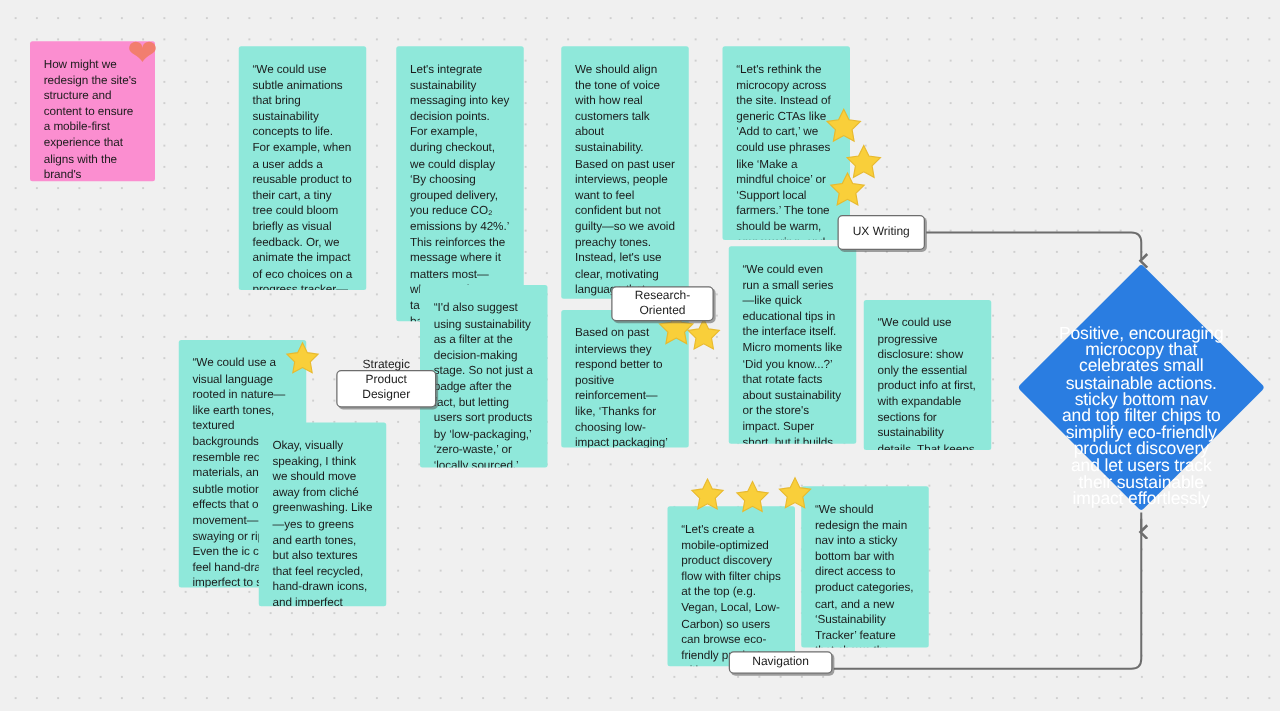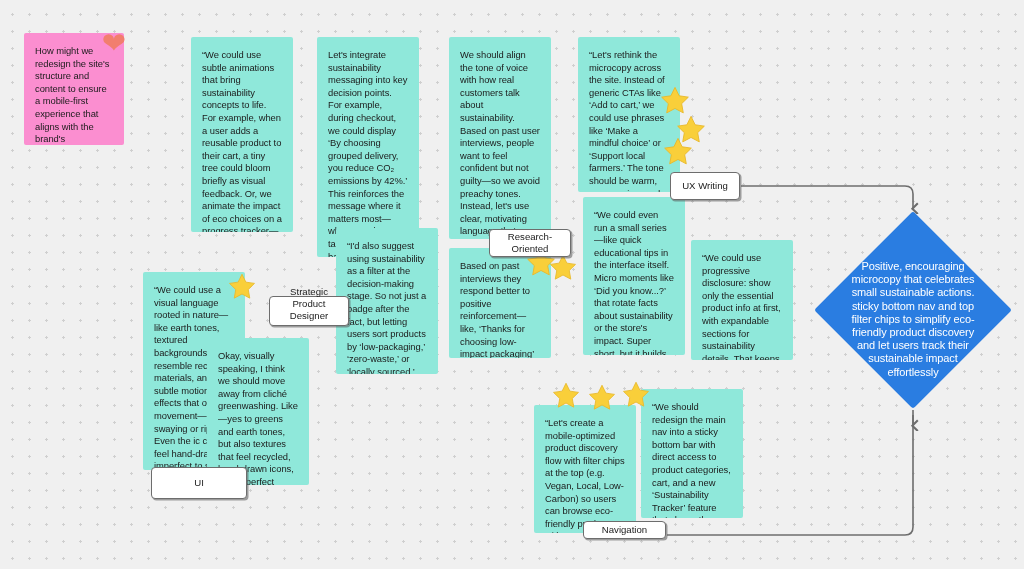--- a/index.html
+++ b/index.html
@@ -59,21 +59,21 @@
 
   .diamond {
     position: absolute;
     background: #2a7de1;
     transform: rotate(45deg);
     border-radius: 3px;
   }
   .diamond-text {
     position: absolute;
     color: #ffffff;
-    font-size: 11px;
+    font-size: 14px;
     line-height: 13.2px;
     text-align: center;
     letter-spacing: -0.1px;
   }
 
   .star {
     position: absolute;
     color: #f9cf3a;
     font-size: 30px;
     line-height: 30px;
@@ -226,21 +226,18 @@
   </div>
 
   <div class="label" style="left:489px; top:201px; width:82px; height:28px;margin-top:28px;">
     <span>Research-Oriented</span>
   </div>
 
   <div class="label" style="left:670px; top:172px; width:70px; height:28px;">
     <span>UX Writing</span>
   </div>
 
-  <div class="label" style="left:151px; top:467px; width:96px; height:32px;">
-    <span>UI</span>
-  </div>
 
   <div class="label" style="left:583px; top:521px; width:83px; height:18px;">
     <span>Navigation</span>
   </div>
 
 </div>
 
 </body></html>

